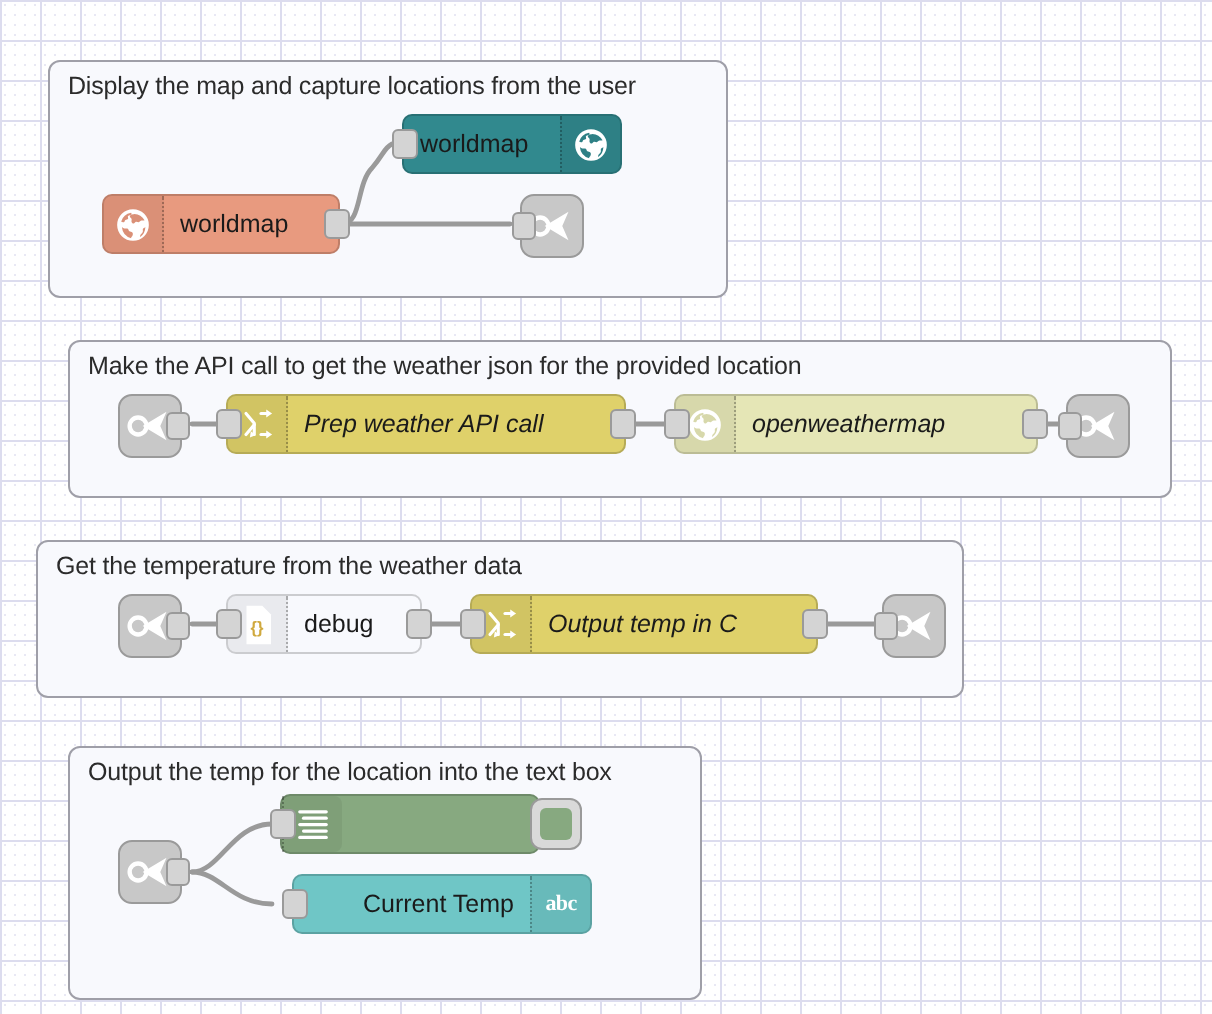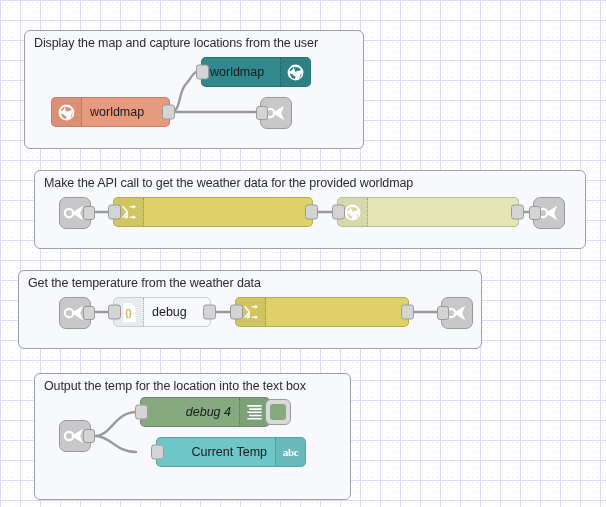--- a/index.html
+++ b/index.html
@@ -157,21 +157,21 @@
 </head>
 <body>
 
 <div id="canvas">
 
   <div id="groups-layer">
       <div class="group" style="left: 24px; top: 30px; width: 340px; height: 119px; background: rgb(248, 249, 253); border-color: rgb(159, 159, 168);">
         <div class="group-label">Display the map and capture locations from the user</div>
       </div>
       <div class="group" style="left: 34px; top: 170px; width: 552px; height: 79px; background: rgb(248, 249, 253); border-color: rgb(159, 159, 168);">
-        <div class="group-label">Make the API call to get the weather data for the provided worldmap</div>
+        <div class="group-label">Make the API call to get the weather json for the provided location</div>
       </div>
       <div class="group" style="left: 18px; top: 270px; width: 464px; height: 79px; background: rgb(248, 249, 253); border-color: rgb(159, 159, 168);">
         <div class="group-label">Get the temperature from the weather data</div>
       </div>
       <div class="group" style="left: 34px; top: 373px; width: 317px; height: 127px; background: rgb(248, 249, 253); border-color: rgb(159, 159, 168);">
         <div class="group-label">Output the temp for the location into the text box</div>
       </div>
     </div>
 
   <svg class="wires" viewBox="0 0 606 507">
@@ -255,29 +255,31 @@
               <path d="M4 5 L9.5 11.5 L9.5 19"></path>
               <path d="M4 19 L9.5 12.5"></path>
               <path d="M14 5 L19 5"></path>
               <path d="M14 19 L19 19"></path>
             </g>
             <path fill="#ffffff" d="M17.5 2.4 L21.4 5 L17.5 7.6 Z"></path>
             <path fill="#ffffff" d="M17.5 16.4 L21.4 19 L17.5 21.6 Z"></path>
             <path fill="#ffffff" d="M7.2 16.8 L10.6 19.4 L6.6 21 Z"></path>
           </svg>
         </div>
+        <div class="node-label italic center" style="color: rgb(26, 26, 26);">Prep weather API call</div>
         <div class="port in"></div>
         <div class="port out"></div>
       </div>
       <div class="node" style="left: 337px; top: 197px; width: 182px; background: rgb(229, 230, 182);">
         <div class="icon-box left">
           <svg width="19" height="19" viewBox="0 0 24 24">
             <path fill="#ffffff" d="M12 2a10 10 0 1 0 0 20 10 10 0 0 0 0-20zm-1.2 2.3c.5.4.2 1.1-.3 1.4-.6.3-1.4.2-1.7.8-.2.5.3 1 .1 1.5-.3.6-1.2.4-1.7.8-.5.4-.4 1.3-1 1.5-.6.2-1.1-.4-1.7-.4a8 8 0 0 1 6.3-5.6zM5 13.4c.6.1 1 .7 1.6.8.7.2 1.5-.2 2.1.2.5.4.5 1.2 1 1.6.6.4 1.4.2 1.9.7.5.5.3 1.4.1 2-.2.6-.9 1-.9 1.6A8 8 0 0 1 5 13.4zm11.6 6.1c-.3-.5.1-1.1.4-1.6.4-.6 1-1 1.2-1.7.2-.6-.2-1.3.1-1.8.3-.6 1.1-.7 1.5-1.2a8 8 0 0 1-3.2 6.3zM19.3 9c-.6.3-1.3 0-1.9.2-.7.2-1.1.9-1.8 1-.6.1-1.2-.4-1.8-.2-.6.2-.8 1-1.4 1.1-.6.1-1.1-.5-1.3-1-.2-.6.2-1.3 0-1.9-.2-.6-1-.8-1.1-1.4-.1-.6.5-1.1 1-1.4.6-.3 1.3-.2 1.9-.4a8 8 0 0 1 6.4 4z"></path>
           </svg>
         </div>
+        <div class="node-label italic center" style="color: rgb(26, 26, 26);">openweathermap</div>
         <div class="port in"></div>
         <div class="port out"></div>
       </div>
       <div class="node" style="left: 113px; top: 297px; width: 98px;">
         <div class="icon-box left">
           <svg width="19" height="21" viewBox="0 0 20 24">
             <path fill="#ffffff" d="M4 1 h9 l5 5 v17 H4 z"></path>
             <text x="10" y="16.5" font-size="9.5" font-family="Liberation Sans, sans-serif" font-weight="bold" fill="#d0a93e" text-anchor="middle">{}</text>
           </svg>
         </div>
@@ -292,42 +294,42 @@
               <path d="M4 5 L9.5 11.5 L9.5 19"></path>
               <path d="M4 19 L9.5 12.5"></path>
               <path d="M14 5 L19 5"></path>
               <path d="M14 19 L19 19"></path>
             </g>
             <path fill="#ffffff" d="M17.5 2.4 L21.4 5 L17.5 7.6 Z"></path>
             <path fill="#ffffff" d="M17.5 16.4 L21.4 19 L17.5 21.6 Z"></path>
             <path fill="#ffffff" d="M7.2 16.8 L10.6 19.4 L6.6 21 Z"></path>
           </svg>
         </div>
+        <div class="node-label italic center" style="color: rgb(26, 26, 26);">Output temp in C</div>
         <div class="port in"></div>
         <div class="port out"></div>
       </div>
       <div class="node" style="left: 140px; top: 397px; width: 130px; background: rgb(135, 169, 128);">
-        <div class="node-label italic right" style="color: rgb(26, 26, 26);">debug 4</div>
         <div class="icon-box right">
           <svg width="17" height="19" viewBox="0 0 18 20">
             <g stroke="#ffffff" stroke-width="1.7" stroke-linecap="round">
               <path d="M2 3 H16"></path>
               <path d="M4 6.4 H16"></path>
               <path d="M2 9.8 H16"></path>
               <path d="M4 13.2 H16"></path>
               <path d="M2 16.6 H16"></path>
             </g>
           </svg>
         </div>
         <div class="port in"></div>
         <div class="debug-btn">
           <div class="knob" style="background: rgb(135, 169, 128);"></div>
         </div>
       </div>
-      <div class="node" style="left: 156px; top: 437px; width: 150px; background: rgb(111, 198, 198);">
+      <div class="node" style="left: 146px; top: 437px; width: 150px; background: rgb(111, 198, 198);">
         <div class="node-label right" style="color: rgb(26, 26, 26);">Current Temp</div>
         <div class="icon-box right">
           <span class="abc-icon">abc</span>
         </div>
         <div class="port in"></div>
       </div>
     </div>
 
 </div>
 

